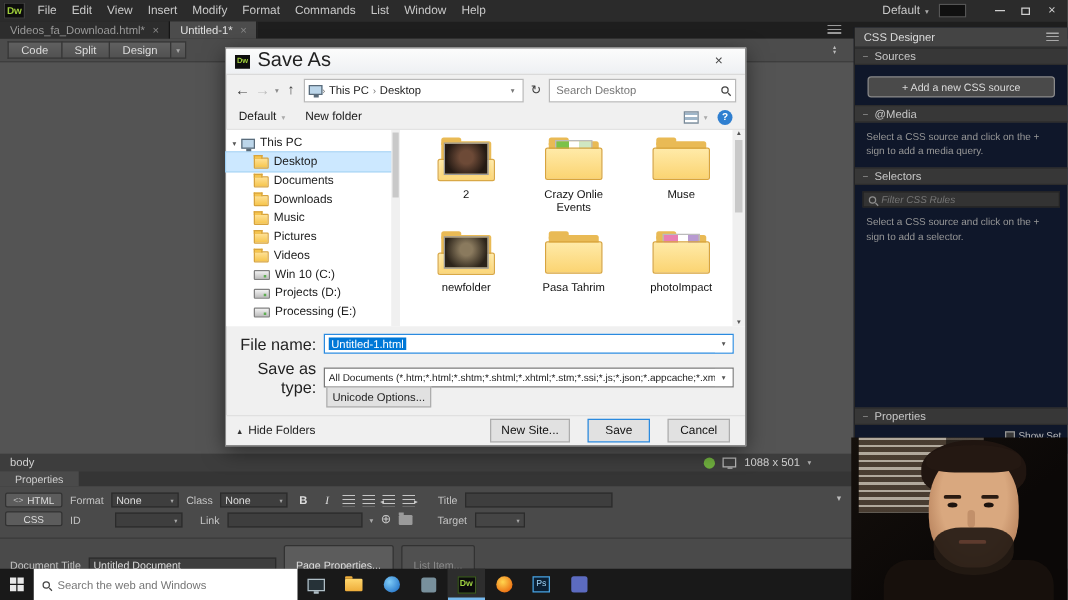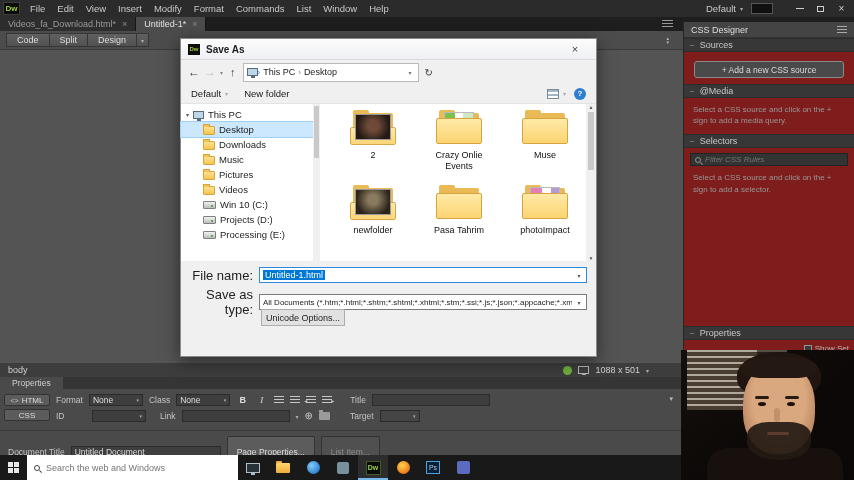--- a/index.html
+++ b/index.html
@@ -35,21 +35,21 @@
 
   
   #docarea{position:absolute;left:0;top:50px;width:683px;height:313px;background:#545454;}
   #statusbar{position:absolute;left:0;top:363px;width:683px;height:14px;background:#3d3d3d;display:flex;align-items:center;color:#cfcfcf;font-size:9px;padding:0 8px;}
   .status-right{margin-left:auto;display:flex;align-items:center;gap:6px;margin-right:26px;}
   .status-check{width:9px;height:9px;border-radius:50%;background:#6fae3e;}
   .mini-monitor{width:11px;height:8px;border:1px solid #b5b5b5;position:relative;}
   .mini-monitor::after{content:"";position:absolute;left:3px;bottom:-2px;width:4px;height:1px;background:#b5b5b5;}
 
   
-  #rightpanel{position:absolute;left:683px;top:22px;width:171px;height:341px;background:#7f1d1d;border-left:1px solid #262626;z-index:2;}
+  #rightpanel{position:absolute;left:683px;top:22px;width:171px;height:341px;background:#0f172a;border-left:1px solid #262626;z-index:2;}
   .panel-title{height:16px;display:flex;align-items:center;padding:0 7px;color:#ddd;font-size:9px;border-bottom:1px solid #333;background:#444;}
   .panel-menu{margin-left:auto;width:10px;height:7px;background:repeating-linear-gradient(180deg,#aaa 0 1px,transparent 1px 3px);}
   .seg-row{height:20px;display:flex;align-items:center;justify-content:center;}
   .seg-btn{height:13px;padding:0 9px;font-size:8.5px;color:#ccc;background:#494949;border:1px solid #2d2d2d;display:flex;align-items:center;}
   .seg-btn.active{background:#5e5e5e;color:#fff;}
   .section-hdr{height:14px;background:#373737;border-top:1px solid #2c2c2c;border-bottom:1px solid #2c2c2c;display:flex;align-items:center;gap:5px;padding:0 6px;color:#c8c8c8;font-size:9px;}
   .collapse-glyph{color:#9a9a9a;font-size:8px;}
   .add-source{margin:9px 10px 6px;height:17px;border:1px solid #8a8a8a;border-radius:3px;display:flex;align-items:center;justify-content:center;color:#dadada;font-size:8.5px;background:#4a4a4a;}
   .panel-hint{margin:6px 9px 8px;color:#979797;font-size:8px;line-height:1.4;}
   .filter-box{margin:5px 6px;height:13px;background:#333;border:1px solid #232323;display:flex;align-items:center;gap:4px;padding:0 4px;}
@@ -59,21 +59,21 @@
   .loupe.dark{border-color:#444;}
   .loupe.dark::after{background:#444;}
   .props-hdr{position:absolute;left:0;right:0;top:304px;}
   .show-set{position:absolute;right:5px;top:322px;display:flex;align-items:center;gap:3px;color:#bbb;font-size:8px;}
   .checkbox{width:8px;height:8px;border:1px solid #969696;background:#3a3a3a;}
 
   
   #dialog{position:absolute;left:180px;top:38px;width:417px;height:319px;background:#f0f0f0;border:1px solid #8a8a8a;box-shadow:0 4px 16px rgba(0,0,0,.5);color:#222;z-index:3;}
   .dlg-title{height:21px;display:flex;align-items:center;gap:6px;padding:0 7px;background:linear-gradient(#fcfcfc,#eef0f3);border-bottom:1px solid #dadada;}
   .dlg-dw{width:12px;height:11px;background:#0d0d0d;color:#9fce3b;font-size:6px;font-weight:bold;display:flex;align-items:center;justify-content:center;}
-  .dlg-title-text{font-size:10px;font-weight:bold;}
+  .dlg-title-text{font-size:16px;}
   .dlg-close{margin-left:auto;width:28px;text-align:center;color:#444;font-size:11px;}
   .dlg-nav{height:24px;display:flex;align-items:center;gap:4px;padding:0 7px;}
   .nav-back{color:#3c3c3c;font-size:12px;}
   .nav-fwd{color:#bdbdbd;font-size:12px;}
   .nav-dd{color:#8a8a8a;font-size:6px;}
   .nav-up{color:#3c3c3c;font-size:11px;margin:0 3px;}
   .crumb-bar{height:19px;width:176px;background:#fff;border:1px solid #b9b9b9;display:flex;align-items:center;padding:0 3px;}
   .crumb-item{padding:0 3px;font-size:9px;white-space:nowrap;}
   .crumb-sep{color:#777;font-size:8px;}
   .crumb-dd{margin-left:auto;color:#777;font-size:6px;padding:0 3px;}
@@ -301,20 +301,24 @@
     <span class="nav-up">↑</span>
     <div class="crumb-bar">
       <span class="ico-pc"></span>
       <span class="crumb-sep">›</span>
       <span class="crumb-item">This PC</span>
       <span class="crumb-sep">›</span>
       <span class="crumb-item">Desktop</span>
       <span class="crumb-dd">▾</span>
     </div>
     <span class="nav-refresh">↻</span>
+    <div class="dlg-search">
+      <input placeholder="Search Desktop" style="">
+      <span class="loupe dark"></span>
+    </div>
   </div>
   <div class="dlg-cmdbar">
     <div class="cmd-item">
       <span>Default</span>
       <span class="caret">▾</span>
     </div>
     <div class="cmd-item">
       <span>New folder</span>
     </div>
     <div class="cmd-right">
@@ -329,20 +333,24 @@
   <div class="dlg-body">
     <div class="tree">
       <div class="tree-item root">
         <span class="root-chev">▾</span>
         <span class="ico-pc"></span>
         <span>This PC</span>
       </div>
       <div class="tree-item selected">
         <span class="ico-folder"></span>
         <span>Desktop</span>
+      </div>
+      <div class="tree-item">
+        <span class="ico-folder"></span>
+        <span>Documents</span>
       </div>
       <div class="tree-item">
         <span class="ico-folder"></span>
         <span>Downloads</span>
       </div>
       <div class="tree-item">
         <span class="ico-folder"></span>
         <span>Music</span>
       </div>
       <div class="tree-item">
@@ -441,20 +449,31 @@
   </div>
   <div class="dlg-row" style="top:248px;">
     <span class="row-label">Save as type:</span>
     <div class="combo">
       <span class="type-text">All Documents (*.htm;*.html;*.shtm;*.shtml;*.xhtml;*.stm;*.ssi;*.js;*.json;*.appcache;*.xml;*.xsl;*.xs</span>
       <span class="combo-dd">▾</span>
     </div>
   </div>
   <div class="unicode-btn">Unicode Options...</div>
 
+  <div class="dlg-footer">
+    <div class="hide-folders">
+      <span class="hf-chev">▴</span>
+      <span>Hide Folders</span>
+    </div>
+    <div class="footer-btns">
+      <div class="btn">New Site...</div>
+      <div class="btn primary">Save</div>
+      <div class="btn">Cancel</div>
+    </div>
+  </div>
 </div>
 
 <div id="statusbar">
   <span>body</span>
   <div class="status-right">
     <span class="status-check"></span>
     <span class="mini-monitor"></span>
     <span>1088 x 501</span>
     <span class="caret">▾</span>
   </div>

